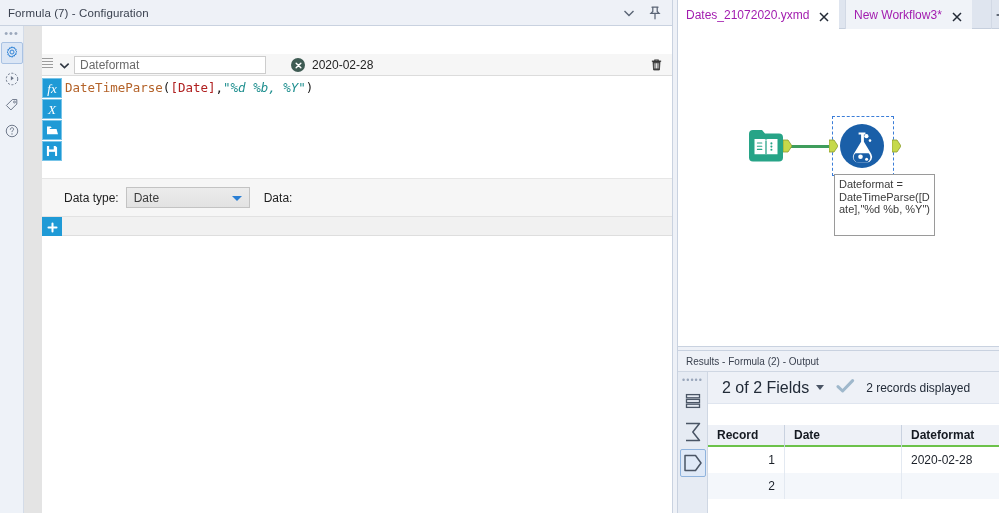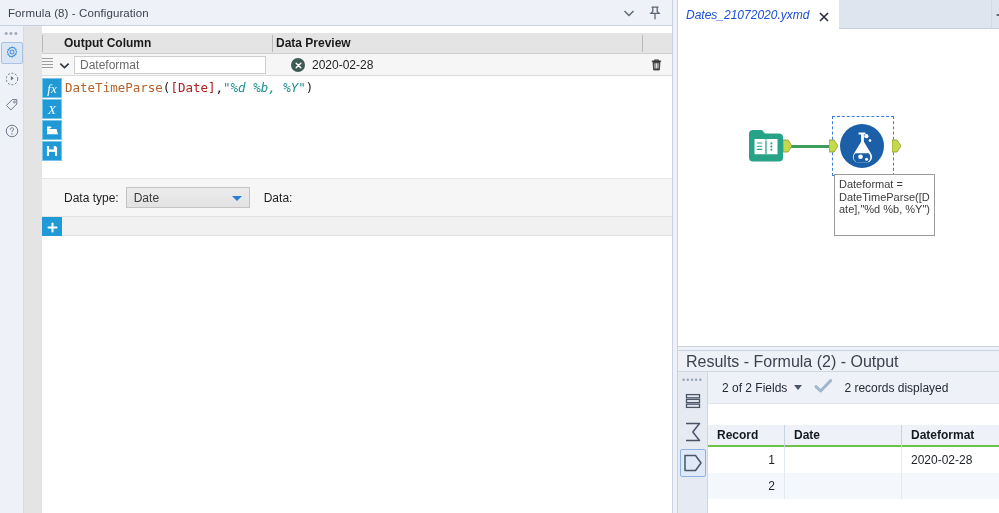--- a/index.html
+++ b/index.html
@@ -189,21 +189,21 @@
   #right { position: absolute; left: 678px; top: 0; width: 321px; height: 513px; background:#fff; }
 
   #tabstrip {
     position: absolute; left: 0; top: 0; width: 321px; height: 29px;
     background: #dfe5ef; border-bottom: 1px solid #c6cfdd;
   }
   .tab {
     position: absolute; top: 0; height: 29px;
     display: flex; align-items: center; cursor: pointer;
   }
-  .tab-label { font-size: 12px; color: #1d4ed8; white-space: nowrap; font-style: italic; }
+  .tab-label { font-size: 12px; color: #a21caf; white-space: nowrap; }
   .tab-close { margin-left: 9px; width: 12px; height: 12px; cursor: pointer; }
   #tab-0 { left: 0; padding: 0 9px 0 8px; background: #ffffff; }
   #tab-1 { left: 167px; padding: 0 9px 0 8px; background: #f0f3f8; border-left: 1px solid #d2d9e5; }
   #tab-add {
     position: absolute; left: 313px; top: 0; width: 20px; height: 29px;
     display:flex; align-items:center; justify-content:center; cursor: pointer;
     border-left: 1px solid #d2d9e5;
   }
 
   #canvas {
@@ -232,40 +232,40 @@
   }
 
   
   #results-split {
     position: absolute; left: 0; top: 346px; width: 321px; height: 5px;
     background: #eef1f7; border-top: 1px solid #c9d2e0; border-bottom: 1px solid #c9d2e0;
   }
   #results-title {
     position: absolute; left: 0; top: 351px; width: 321px; height: 21px;
     background: #eef1f7; border-bottom: 1px solid #cfd7e3;
-    font-size: 16px; color: #3b4250; line-height: 21px; padding-left: 8px;
+    font-size: 10px; color: #3b4250; line-height: 21px; padding-left: 8px;
     white-space: nowrap;
   }
   #results-rail {
     position: absolute; left: 0; top: 372px; width: 30px; height: 141px;
     background: #e6ebf3; border-right: 1px solid #cfd7e3;
     display: flex; flex-direction: column; align-items: center;
   }
   .rr-dots { color:#9aa7bb; font-size:9px; letter-spacing:1px; line-height:8px; margin-top:4px; }
   .rrbtn {
     width: 26px; height: 28px; margin-top: 3px;
     display:flex; align-items:center; justify-content:center; cursor:pointer; border-radius:2px;
   }
   .rrbtn.active { background:#dfe9f7; border:1px solid #8fb3dd; }
   #results-toolbar {
     position: absolute; left: 30px; top: 372px; width: 291px; height: 32px;
     background: #eef1f7; border-bottom: 1px solid #dfe5ef;
     display: flex; align-items: center;
   }
-  #fields-count { font-size: 12px; color: #222b38; margin-left: 14px; }
+  #fields-count { font-size: 16px; color: #222b38; margin-left: 14px; }
   #fields-caret {
     margin-left: 7px; width:0;height:0;
     border-left:4px solid transparent;border-right:4px solid transparent;border-top:5px solid #4a5565;
     cursor:pointer;
   }
   #check-ic { margin-left: 12px; }
   #records-disp { font-size: 12px; color: #222b38; margin-left: 11px; }
 
   #grid {
     position: absolute; left: 30px; top: 425px; width: 291px; height: 109px;
@@ -294,21 +294,21 @@
   .col-df { left: 194px; width: 97px; }
 </style>
 </head>
 <body>
 
 <div id="root">
 
   <div id="config-panel">
 
     <div id="config-titlebar">
-      <div id="config-title">Formula (8) - Configuration</div>
+      <div id="config-title">Formula (7) - Configuration</div>
       <div class="tb-icons">
         <span class="tb-ic">
           <svg width="16" height="16" viewBox="0 0 16 16">
               <path d="M3.5 6 L8 10.5 L12.5 6" fill="none" stroke="#5a6475" stroke-width="1.4"></path>
             </svg>
         </span>
         <span class="tb-ic">
           <svg width="16" height="16" viewBox="0 0 16 16">
             <path d="M5 2.2h6M5.8 2.2v4.2l-1.9 2h8.2l-1.9-2V2.2M8 8.4v5.4" fill="none" stroke="#5a6475" stroke-width="1.25" stroke-linecap="round"></path>
           </svg>
@@ -340,27 +340,20 @@
         <svg width="16" height="16" viewBox="0 0 20 20">
           <circle cx="10" cy="10" r="7.2" fill="none" stroke="#6a7486" stroke-width="1.2"></circle>
           <path d="M7.9 7.9c0-1.3 1-2 2.1-2s2 .7 2 1.8c0 1.6-2 1.6-2 3.2" fill="none" stroke="#6a7486" stroke-width="1.2" stroke-linecap="round"></path>
           <circle cx="10" cy="13.6" r="0.85" fill="#6a7486"></circle>
         </svg>
       </div>
     </div>
 
     <div id="gutter"></div>
 
-    <div id="grid-header">
-      <div class="gh-sep" style="left:0px;"></div>
-      <div class="gh-cell" id="gh-out">Output Column</div>
-      <div class="gh-sep" style="left:230px;"></div>
-      <div class="gh-cell" id="gh-prev">Data Preview</div>
-      <div class="gh-sep" style="left:600px;"></div>
-    </div>
 
     <div id="row-strip">
       <div id="drag-handle">
         <i></i>
           <i></i>
           <i></i>
           <i></i>
       </div>
       <div id="row-chevron">
         <svg width="13" height="13" viewBox="0 0 14 14">
@@ -436,20 +429,28 @@
 
     <div id="tabstrip">
       <div class="tab" id="tab-0">
         <span class="tab-label">Dates_21072020.yxmd</span>
         <span class="tab-close">
           <svg width="12" height="12" viewBox="0 0 12 12">
               <path d="M2 2 L10 10 M10 2 L2 10" stroke="#232a36" stroke-width="1.5"></path>
             </svg>
         </span>
       </div>
+      <div class="tab" id="tab-1">
+        <span class="tab-label">New Workflow3*</span>
+        <span class="tab-close">
+          <svg width="12" height="12" viewBox="0 0 12 12">
+              <path d="M2 2 L10 10 M10 2 L2 10" stroke="#232a36" stroke-width="1.5"></path>
+            </svg>
+        </span>
+      </div>
       <div id="tab-add">
         <svg width="14" height="14" viewBox="0 0 14 14">
             <path d="M7 1.6v10.8M1.6 7h10.8" stroke="#3a4250" stroke-width="1.4"></path>
           </svg>
       </div>
     </div>
 
     <div id="canvas">
 
       <div id="wire"></div>

